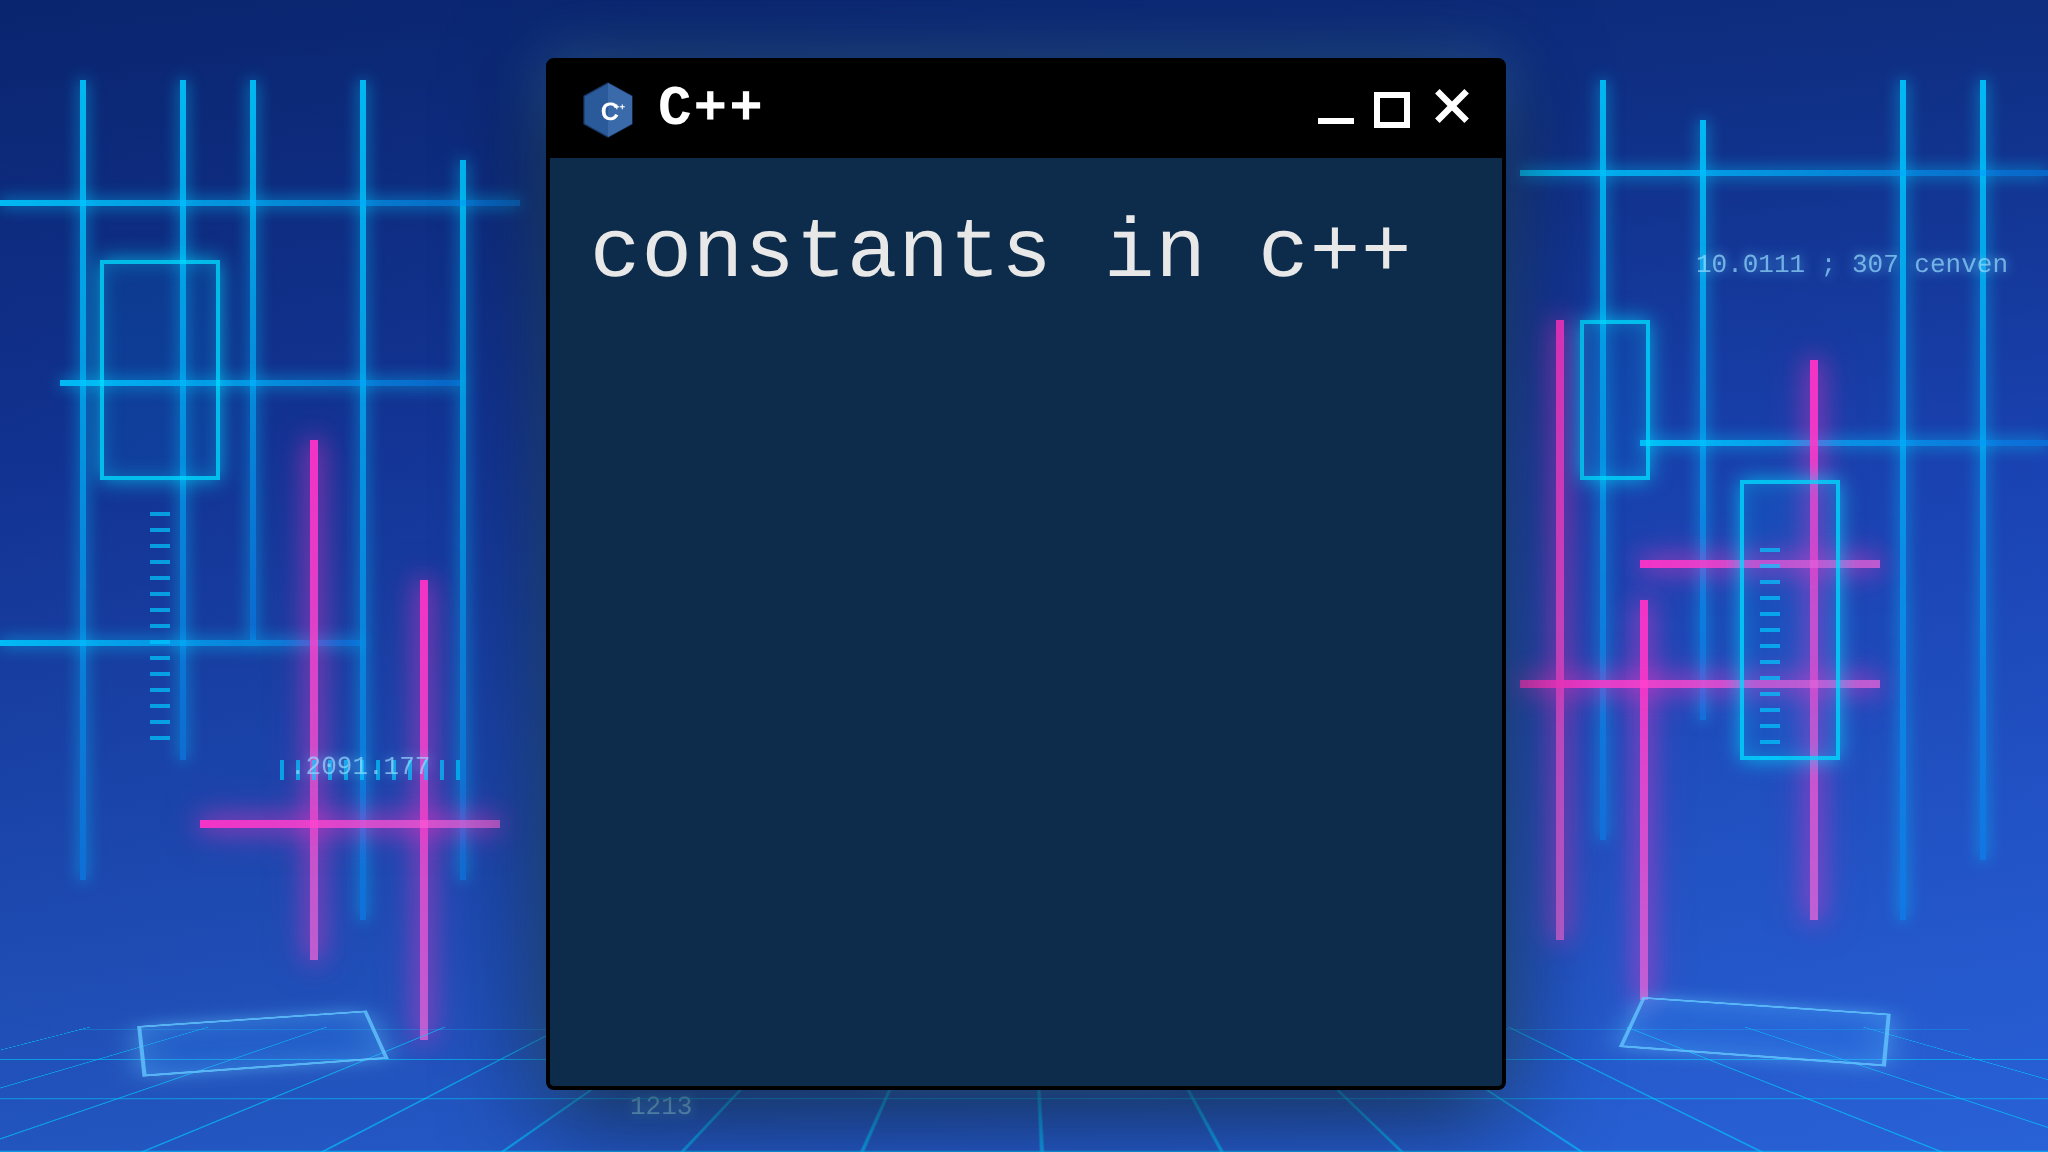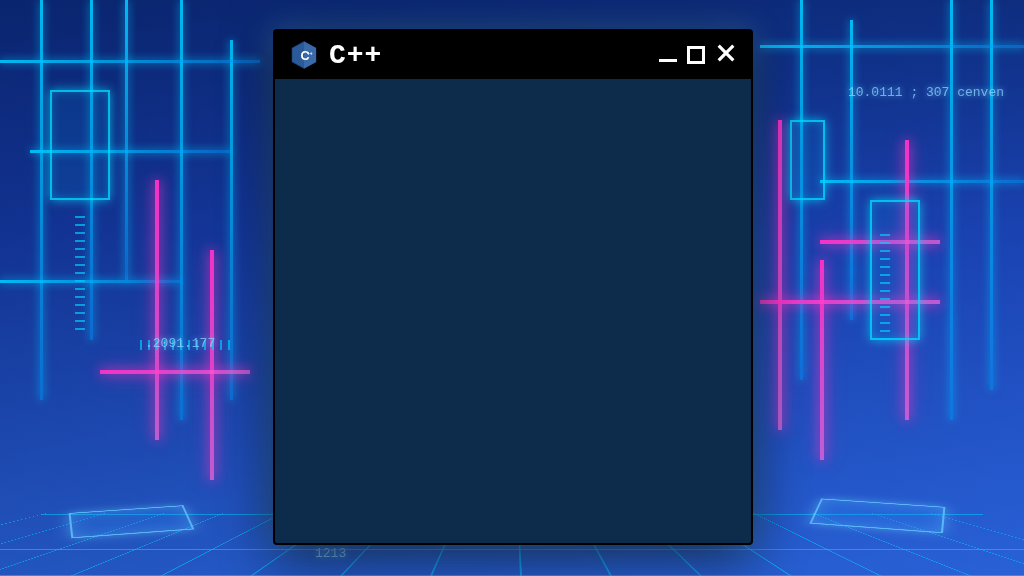--- a/index.html
+++ b/index.html
@@ -18,20 +18,21 @@
     .background {
       position: absolute;
       inset: 0;
       background:
         linear-gradient(180deg, rgba(10,40,120,0.8) 0%, rgba(20,60,180,0.6) 40%, rgba(40,100,220,0.7) 100%);
       overflow: hidden;
     }
     .circuit-lines {
       position: absolute;
       inset: 0;
+      margin-top: 40px;
     }
     .vline {
       position: absolute;
       width: 3px;
       background: linear-gradient(180deg, rgba(0,200,255,0.9), rgba(0,150,255,0.5));
       box-shadow: 0 0 8px rgba(0,200,255,0.8);
     }
     .hline {
       position: absolute;
       height: 3px;
@@ -233,13 +234,16 @@
       <div class="wc-btn">
         <div class="wc-max"></div>
       </div>
       <div class="wc-btn wc-close">
         <svg viewBox="0 0 24 24">
           <path d="M4 4 L20 20 M20 4 L4 20" stroke="#fff" stroke-width="3.5" fill="none"></path>
         </svg>
       </div>
     </div>
   </div>
+  <div class="terminal-body">
+    <span>constants in c++</span>
+  </div>
 </div>
 
 </body></html>

